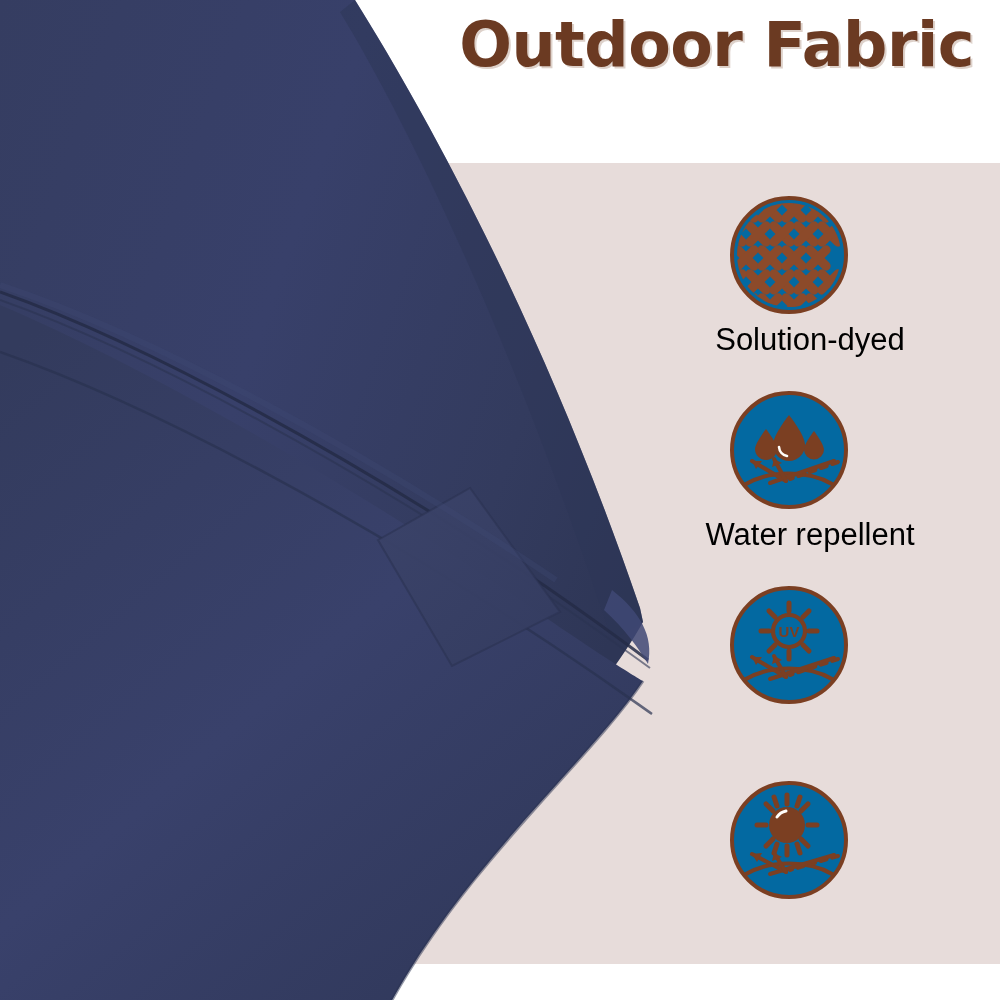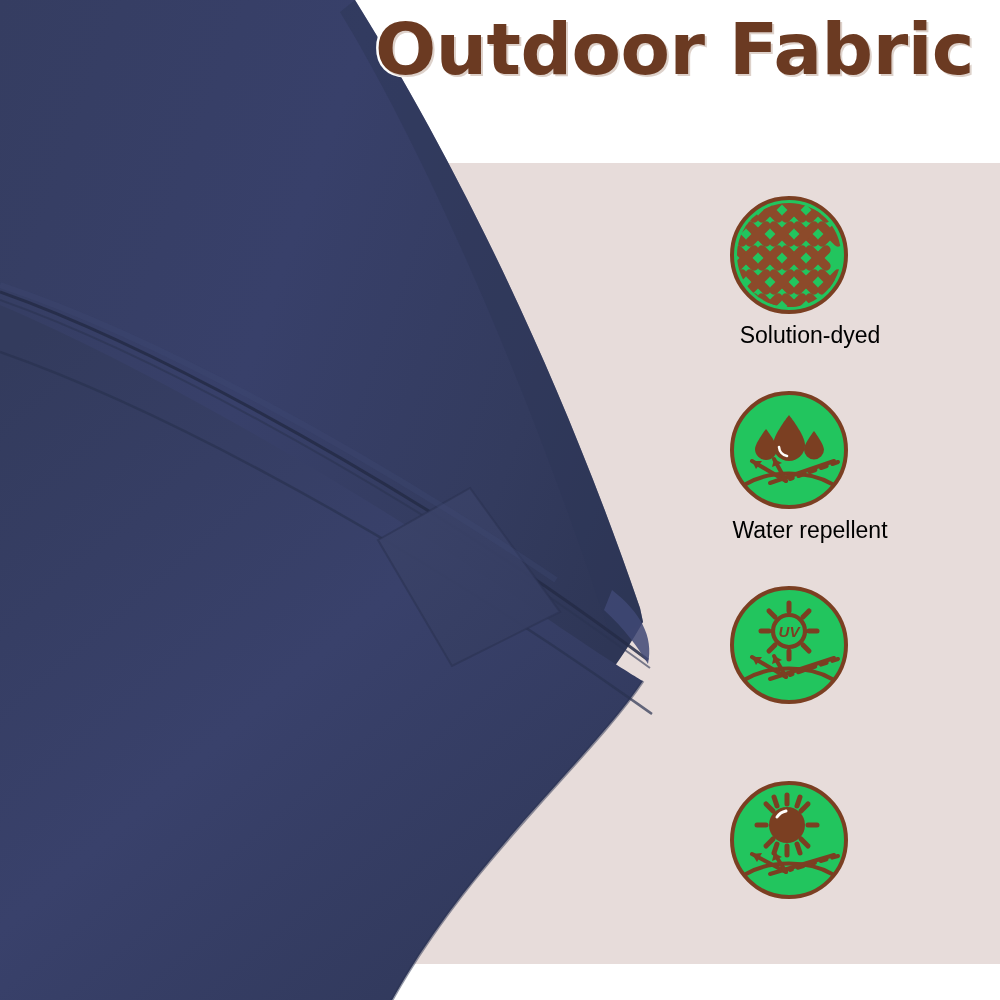--- a/index.html
+++ b/index.html
@@ -58,62 +58,61 @@
     color: #6b3a22;
     -webkit-text-stroke: 5px #ffffff;
     paint-order: stroke fill;
     text-shadow:
        2px 2px 0 rgba(120,70,45,0.25);
   }
   .headline .line {
     display: block;
     white-space: nowrap;
   }
-  .headline .l2 { font-size: 72px; }
+  .headline .l2 { font-size: 62px; }
 
   
   .features {
     position: absolute;
     left: 625px;
     top: 196px;
     width: 370px;
   }
   .feature {
     position: relative;
     width: 370px;
     height: 195px;
   }
   .feature .badge {
     position: absolute;
     left: 105px;
     top: 0;
     width: 118px;
     height: 118px;
     border-radius: 50%;
-    background: #22c55e;
+    background: #0369a1;
     border: 4px solid #7b3f22;
     box-sizing: border-box;
-    font-style: italic;
   }
   .feature .badge svg {
     position: absolute;
     left: -4px;
     top: -4px;
     width: 118px;
     height: 118px;
     display: block;
   }
   .feature .caption {
     position: absolute;
     left: 0;
     top: 126px;
     width: 370px;
     text-align: center;
     font-family: "Liberation Sans", sans-serif;
-    font-size: 23px;
+    font-size: 31px;
     color: #000000;
     white-space: nowrap;
   }
 </style>
 </head>
 <body>
 
 <div id="stage">
 
   <div class="band-top"></div>

